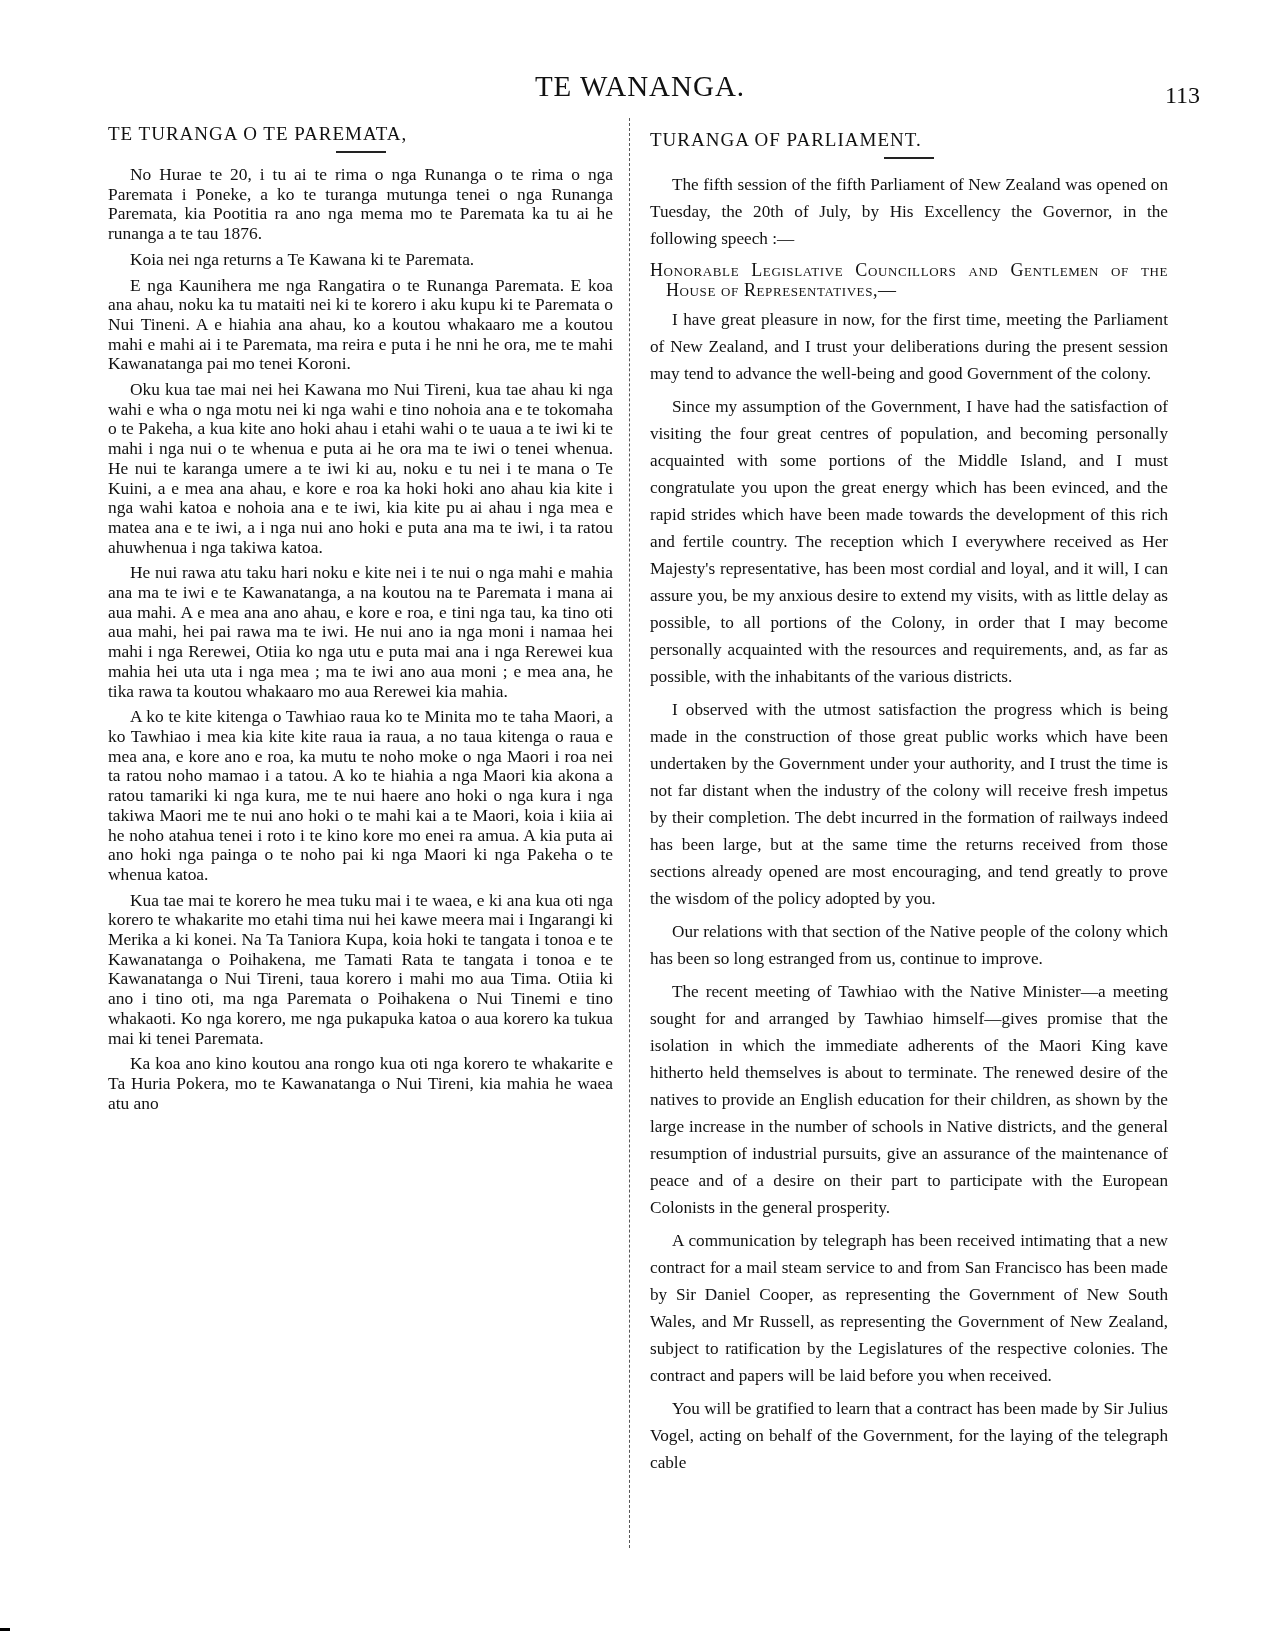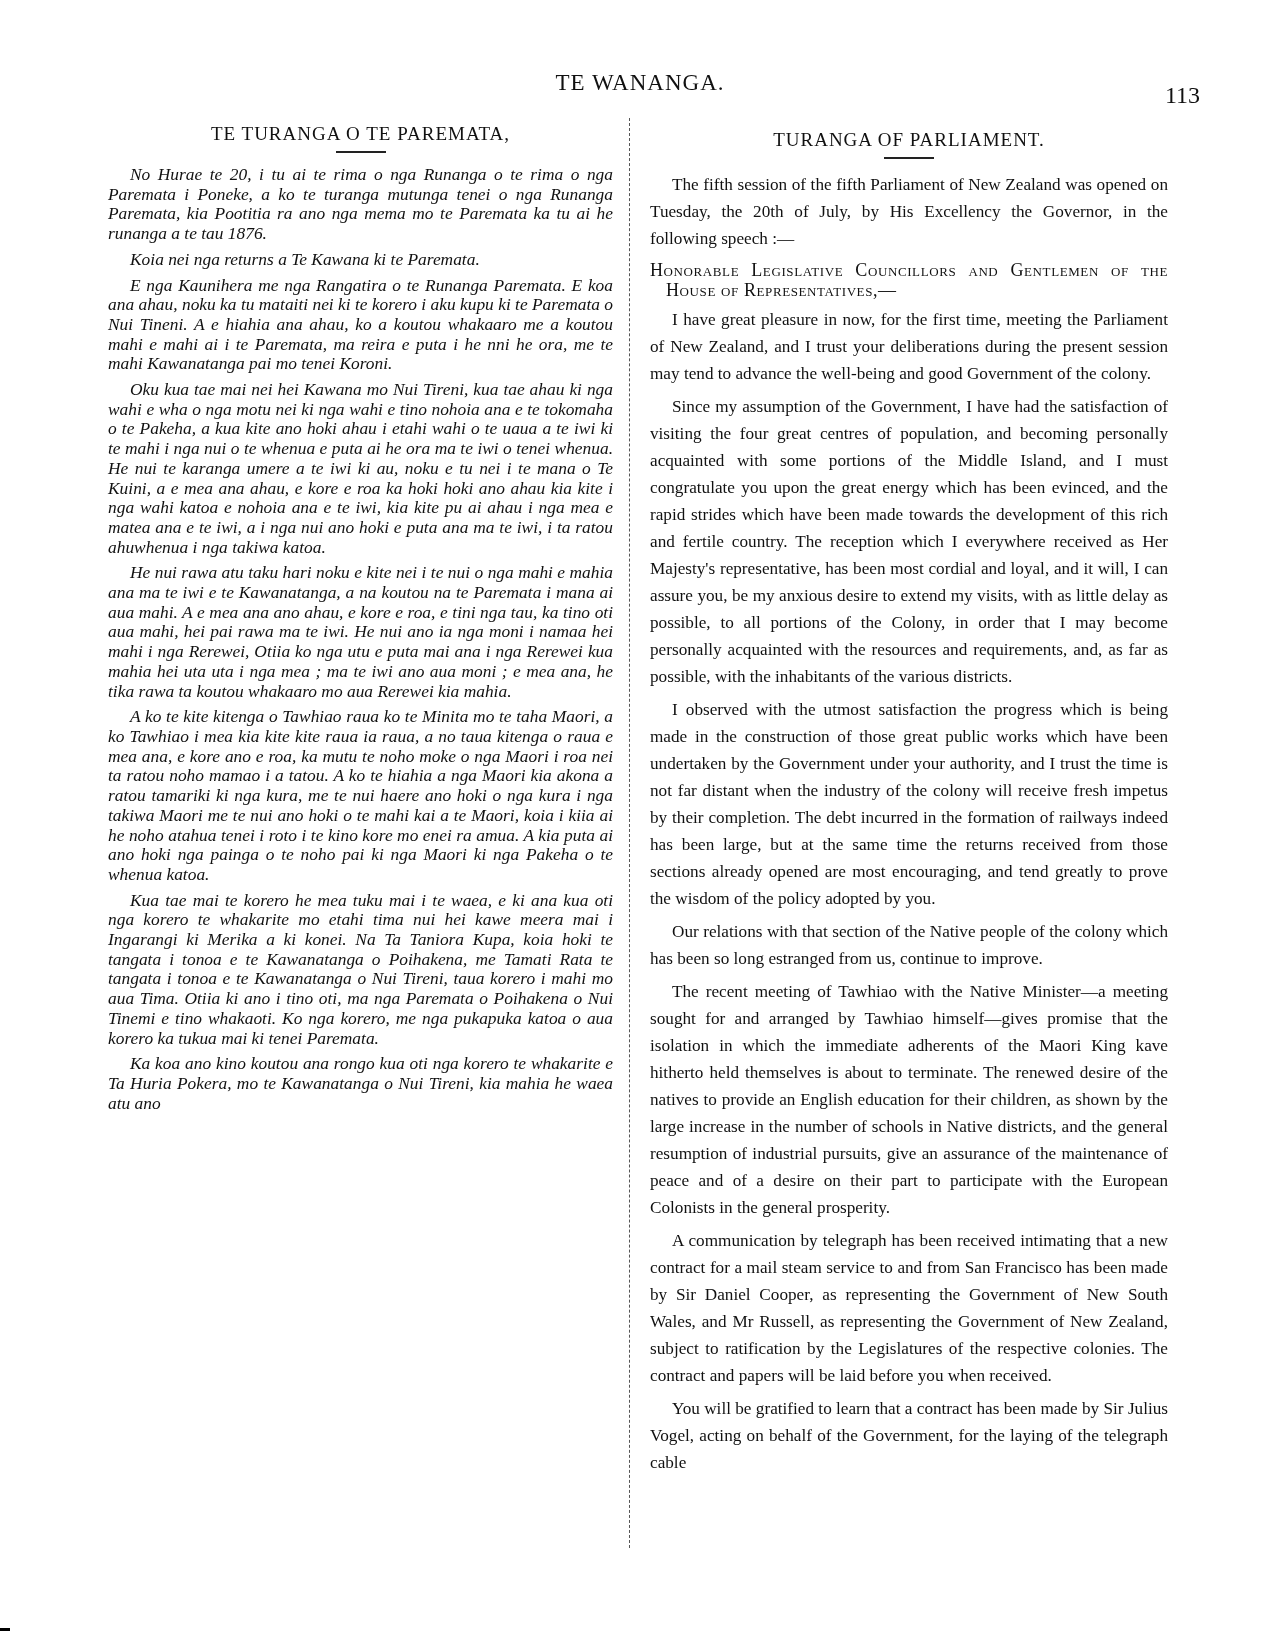--- a/index.html
+++ b/index.html
@@ -1,33 +1,33 @@
 <!DOCTYPE html>
 <html><head>
 <meta charset="utf-8">
 <style>
   html, body { margin: 0; padding: 0; background: #ffffff; }
   body { width: 1280px; height: 1631px; position: relative; overflow: hidden;
          font-family: "Liberation Serif", "DejaVu Serif", serif; color: #111; }
   .masthead { position: absolute; top: 70px; left: 0; width: 1280px; text-align: center;
-              font-size: 23px; letter-spacing: 1px; }
+              font-size: 29px; letter-spacing: 1px; }
   .pagenum { position: absolute; top: 82px; left: 1165px; font-size: 24px; }
   .col { position: absolute; top: 115px; }
   .col.left { left: 108px; width: 505px; }
   .col.right { left: 650px; width: 518px; }
   .rule { position: absolute; top: 118px; left: 629px; width: 0; height: 1430px;
           border-left: 1px dashed #555; }
-  .heading { text-align: center; font-size: 19px; letter-spacing: 1px; margin: 8px 0 0 0; }
+  .heading { text-align: left; font-size: 19px; letter-spacing: 1px; margin: 8px 0 0 0; }
   .heading.right { margin-top: 14px; }
   .short-rule { width: 50px; height: 2px; background: #222; margin: 6px auto 12px auto; }
   p { margin: 0 0 6px 0; font-size: 17.2px; line-height: 27px; text-align: justify;
       text-indent: 22px; hyphens: manual; }
   .address { text-indent: 0; padding-left: 16px; text-indent: -16px; font-variant: small-caps;
              font-size: 18px; letter-spacing: 0.6px; line-height: 20px; margin: 8px 0 6px 0; }
-  .left p { font-size: 17.4px; line-height: 19.7px; font-style: italic; }
+  .left p { font-size: 17.4px; line-height: 19.7px; }
   .scanmark { position: absolute; left: 0; top: 1628px; width: 10px; height: 3px; background: #000; }
 </style>
 </head>
 <body>
 
 <div class="masthead">TE WANANGA.</div>
 <div class="pagenum">113</div>
 
 <div class="rule"></div>
 

